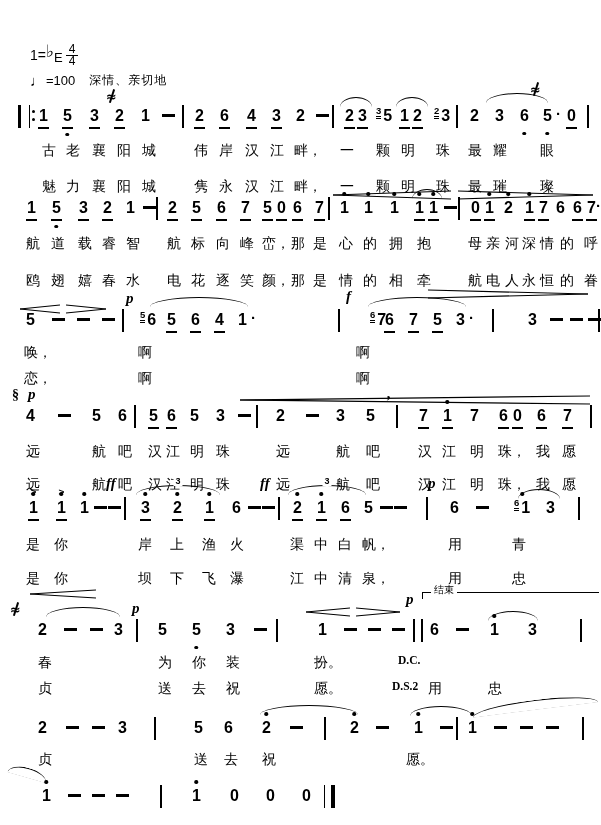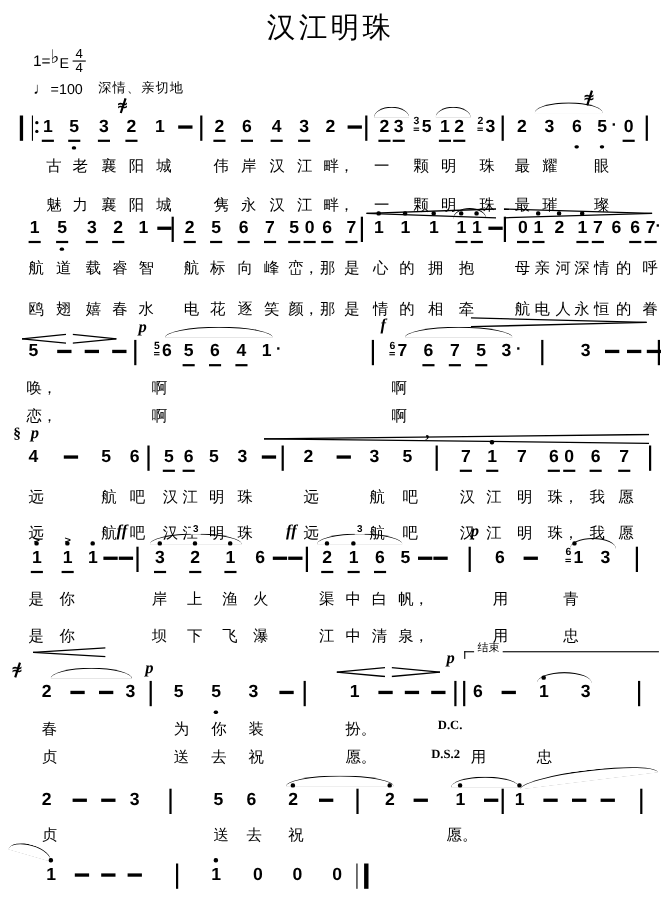--- a/index.html
+++ b/index.html
@@ -48,21 +48,20 @@
   .breath{position:absolute;font:700 15px "Liberation Serif",serif;line-height:10px;}
   .endb{position:absolute;border-top:1.3px solid #000;height:6px;border-left:1.3px solid #000;}
   .endb span{position:absolute;left:8px;top:-9px;background:#fff;font-size:10px;padding:0 3px;line-height:11px;}
   .lyr{position:absolute;font-size:14px;white-space:nowrap;font-family:"Liberation Sans",sans-serif;}
   .lyr.roman{font-family:"Liberation Serif",serif;font-size:11.5px;font-weight:700;}
 </style>
 </head>
 <body>
 
 <div class="page">
-  <div class="title">汉江明珠</div>
   <div class="keybox">
     <div class="keyrow">
       <span>1=</span>
         <span class="flat">♭</span>
         <span class="keyletter">E</span>
         <span class="meter"><span class="num">4</span><span class="den">4</span></span>
     </div>
     <div class="temporow">
       <span class="qnote">♩</span>
         <span>=100</span>
@@ -238,21 +237,21 @@
         <span class="tok sym dashline" style="left: 77px;"></span>
         <span class="tok sym dashline" style="left: 102px;"></span>
         <span class="tok sym bar" style="left: 122px;"></span>
         <span class="tok note" style="left: 140px;"><span class="gr">5</span>6</span>
         <span class="tok note u" style="left: 166px;">5</span>
         <span class="tok note u" style="left: 190px;">6</span>
         <span class="tok note u" style="left: 214px;">4</span>
         <span class="tok note" style="left: 238px;">1</span>
         <span class="tok note adot" style="left: 251px;">·</span>
         <span class="tok sym bar" style="left: 338px;"></span>
-        <span class="tok note" style="left: 354px;"><span class="gr">6</span>7</span>
+        <span class="tok note" style="left: 370px;"><span class="gr">6</span>7</span>
         <span class="tok note u" style="left: 384px;">6</span>
         <span class="tok note u" style="left: 408px;">7</span>
         <span class="tok note u" style="left: 432px;">5</span>
         <span class="tok note" style="left: 456px;">3</span>
         <span class="tok note adot" style="left: 469px;">·</span>
         <span class="tok sym bar" style="left: 492px;"></span>
         <span class="tok note" style="left: 528px;">3</span>
         <span class="tok sym dashline" style="left: 550px;"></span>
         <span class="tok sym dashline" style="left: 570px;"></span>
         <span class="tok sym dashline" style="left: 588px;"></span>

